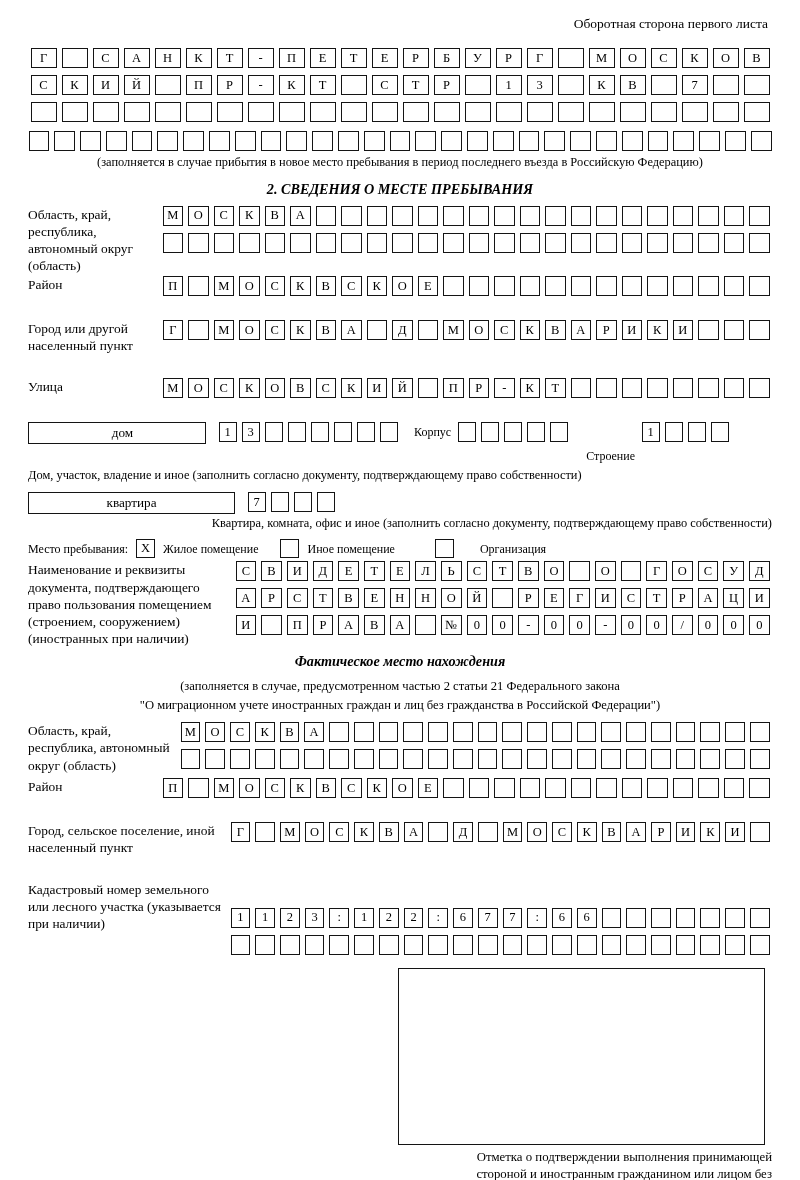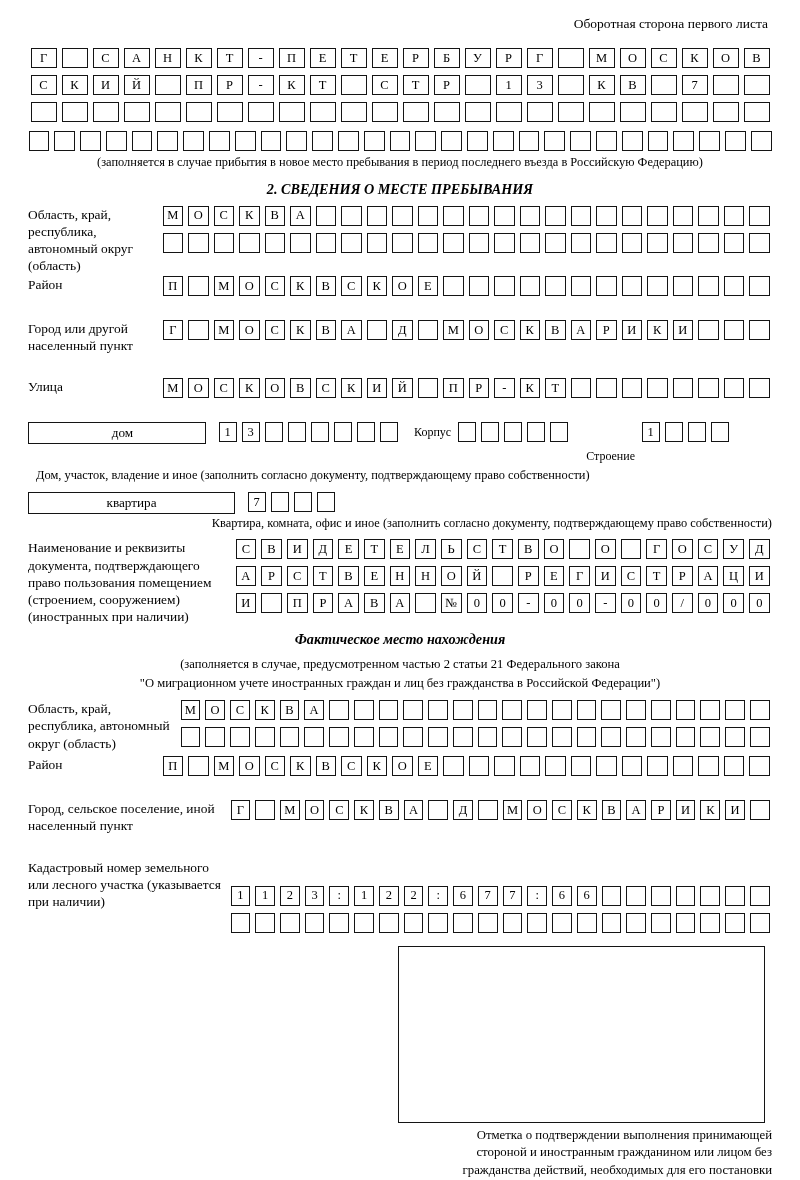--- a/index.html
+++ b/index.html
@@ -333,33 +333,42 @@
         <span class="cell"></span>
       </div>
     <div class="inline-lbl" style="margin-left:16px;margin-right:4px;margin-top:24px;">Строение</div>
     <div class="fgrid">
         <span class="cell">1</span>
         <span class="cell"></span>
         <span class="cell"></span>
         <span class="cell"></span>
       </div>
   </div>
-  <div class="caption" style="text-align:left;margin-left:8px;">Дом, участок, владение и иное (заполнить согласно документу, подтверждающему право собственности)</div>
+  <div class="caption" style="text-align:left;">Дом, участок, владение и иное (заполнить согласно документу, подтверждающему право собственности)</div>
 
   <div class="row mb2">
     <div class="widebox" style="width:205px;">квартира</div>
     <div class="fgrid" style="margin-left:10px;">
         <span class="cell">7</span>
         <span class="cell"></span>
         <span class="cell"></span>
         <span class="cell"></span>
       </div>
   </div>
   <div class="caption" style="text-align:right;">Квартира, комната, офис и иное (заполнить согласно документу, подтверждающему право собственности)</div>
 
+  <div class="row mb2">
+    <div class="inline-lbl">Место пребывания:</div>
+    <div class="chk">X</div>
+    <div class="inline-lbl">Жилое помещение</div>
+    <div class="chk" style="margin-left:22px;"></div>
+    <div class="inline-lbl">Иное помещение</div>
+    <div class="chk" style="margin-left:40px;"></div>
+    <div class="inline-lbl" style="margin-left:18px;">Организация</div>
+  </div>
 
   <div class="row mb2">
     <div class="flabel w205">Наименование и реквизиты документа, подтверждающего право пользования помещением (строением, сооружением) (иностранных при наличии)</div>
     <div class="stack">
       <div class="grid">
           <span class="cell">С</span>
           <span class="cell">В</span>
           <span class="cell">И</span>
           <span class="cell">Д</span>
           <span class="cell">Е</span>

